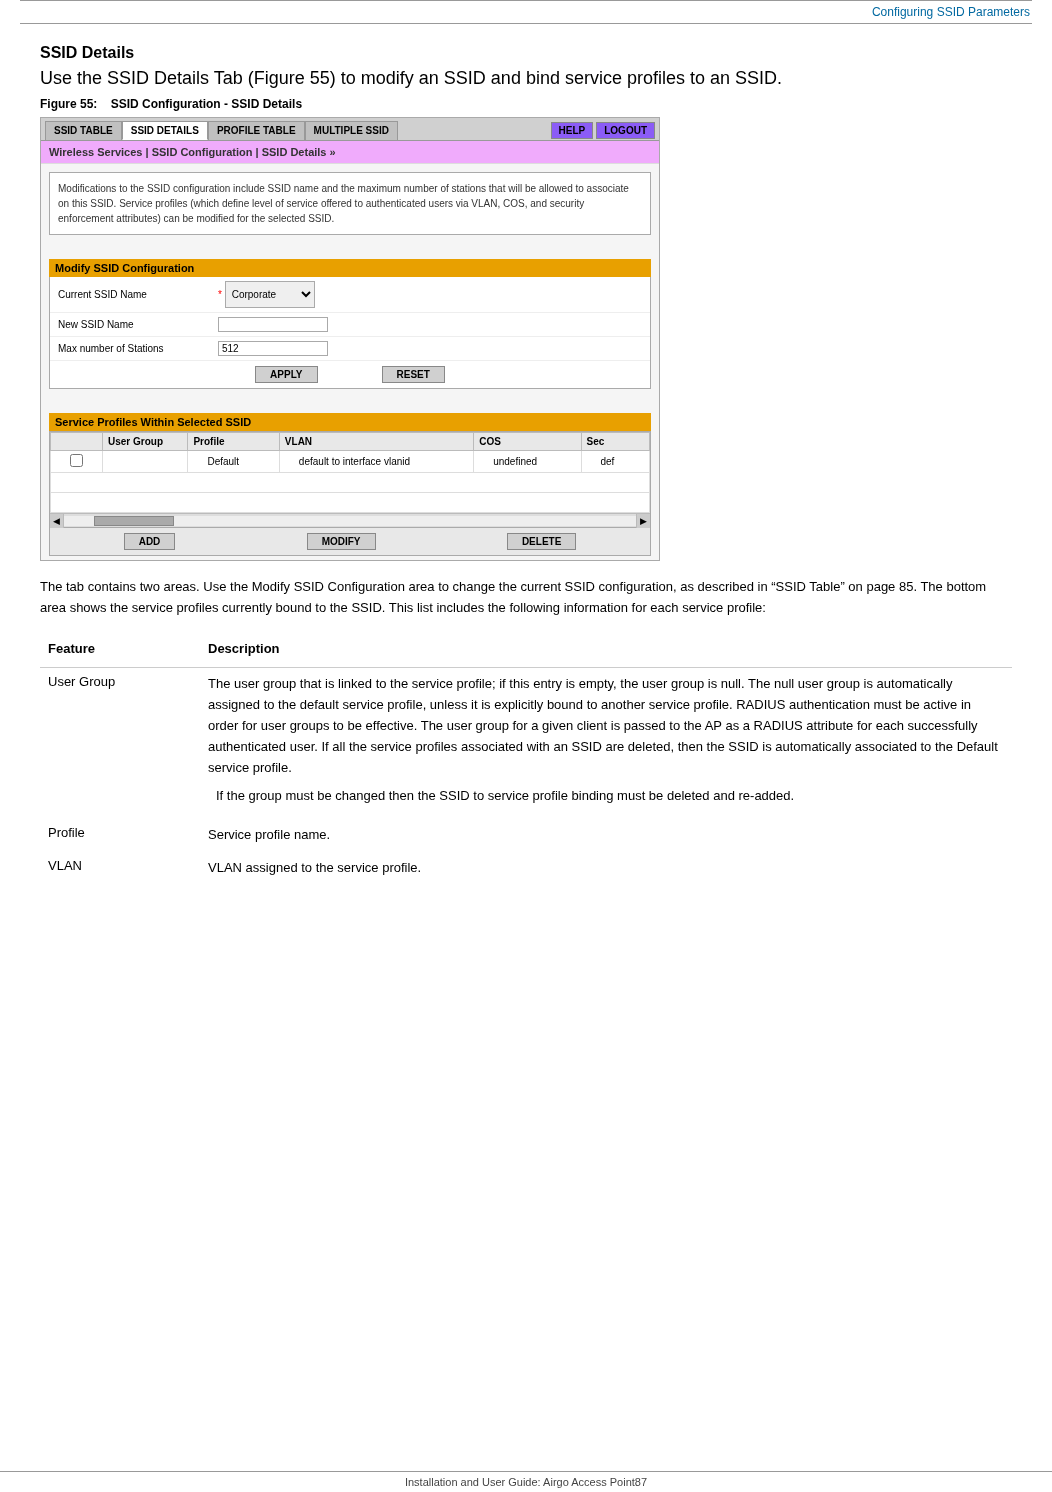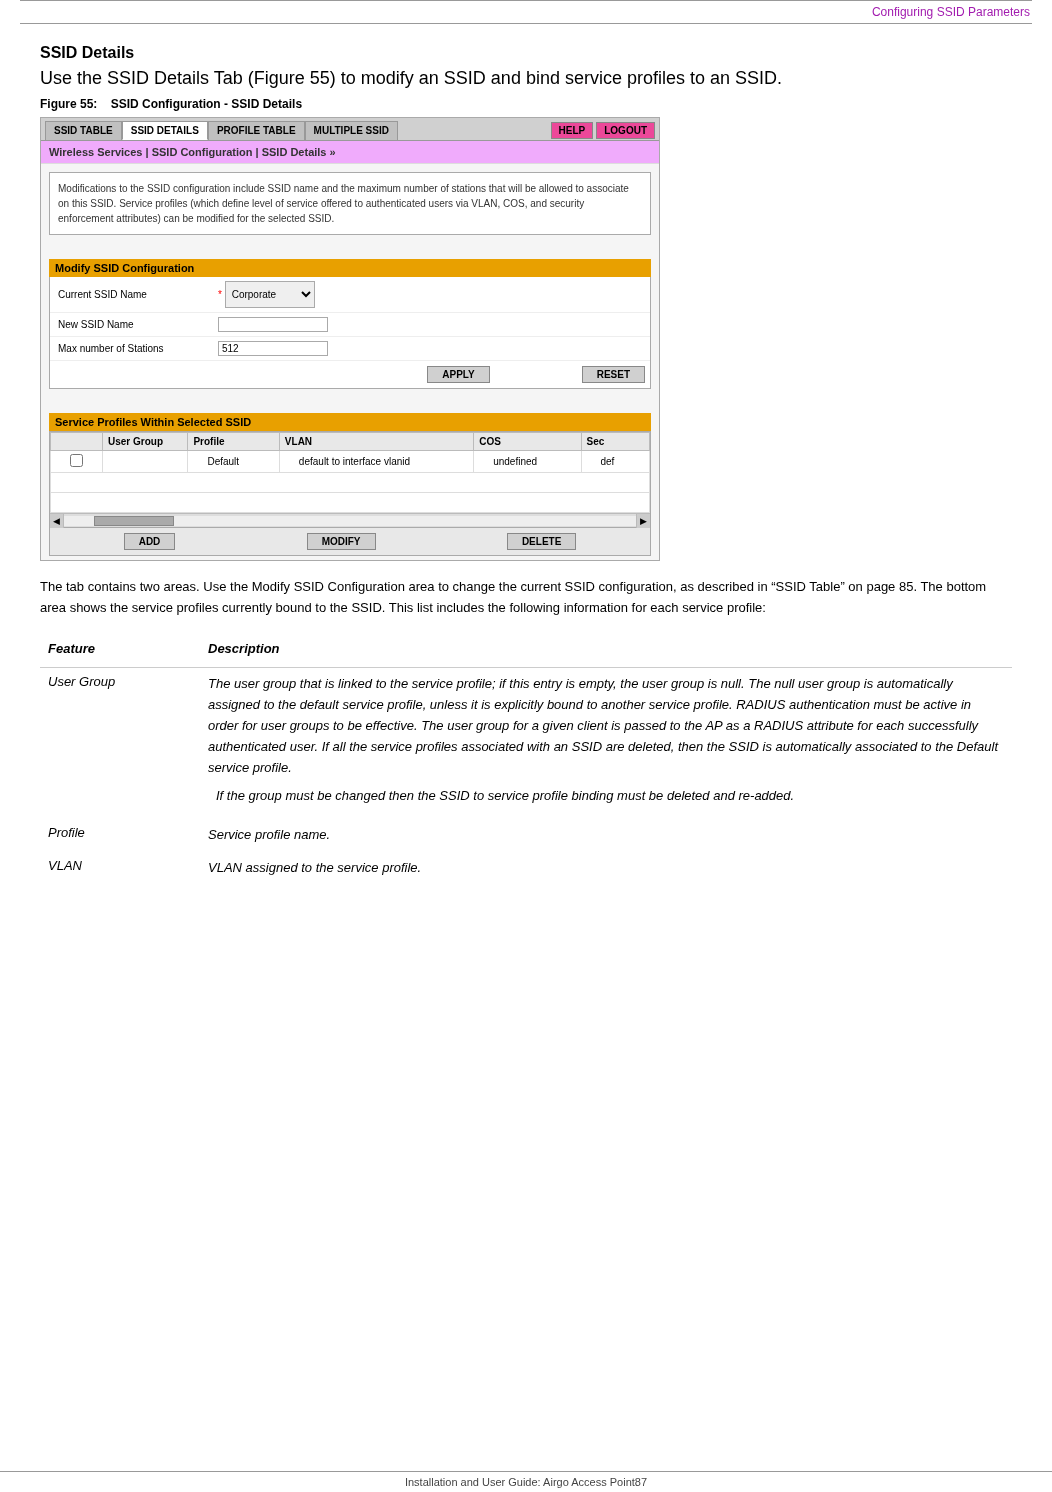--- a/index.html
+++ b/index.html
@@ -72,21 +72,21 @@
       border-bottom: 1px solid #fff;
     }
     .tab-bar-right {
       display: flex;
       gap: 3px;
     }
     .tab-btn {
       padding: 2px 7px;
       font-size: 10px;
       font-weight: bold;
-      background: #ec4899;
+      background: #8b5cf6;
       border: 1px solid #888;
       cursor: pointer;
     }
 
     
     .breadcrumb-bar {
       padding: 5px 8px;
       font-size: 11px;
       font-weight: bold;
       color: #333;
@@ -146,22 +146,22 @@
     }
     .form-select {
       border: 1px solid #aaa;
       font-size: 10px;
       padding: 6px 2px;
       width: 90px;
     }
 
     .btn-row {
       display: flex;
-      justify-content: flex-end;
-      gap: 92px;
+      justify-content: center;
+      gap: 64px;
       padding: 5px;
     }
     .action-btn {
       background: #d0d0d0;
       border: 1px solid #888;
       font-size: 10px;
       font-weight: bold;
       padding: 2px 14px;
       cursor: pointer;
     }
@@ -241,21 +241,20 @@
       line-height: 1.6;
       margin-bottom: 16px;
     }
 
     
     .feature-table {
       width: 100%;
       border-collapse: collapse;
       font-size: 13px;
       margin-bottom: 10px;
-      font-style: italic;
     }
     .feature-table th {
       font-weight: bold;
       text-align: left;
       padding: 4px 8px 8px 8px;
       border-bottom: 1px solid #ccc;
       font-size: 13px;
     }
     .feature-table td {
       padding: 6px 8px;
@@ -292,21 +291,21 @@
       line-height: 1.6;
       padding-left: 8px;
       margin-bottom: 6px;
     }
   </style>
 </head>
 <body>
 
 <div style="border-top: 1px solid #999; margin: 0 20px;"></div>
 
-<div style="text-align:right; padding: 4px 22px 0 0; font-size:12px; color:#a21caf;">Configuring SSID Parameters</div>
+<div style="text-align:right; padding: 4px 22px 0 0; font-size:12px; color:#0369a1;">Configuring SSID Parameters</div>
 
 <div style="border-bottom: 1px solid #999; margin: 4px 20px 0 20px;"></div>
 
 <div class="main-content">
 
   <div class="section-heading">SSID Details</div>
 
   <div class="section-intro">Use the SSID Details Tab (Figure 55) to modify an SSID and bind service profiles to an SSID.</div>
 
   <div class="figure-caption">

